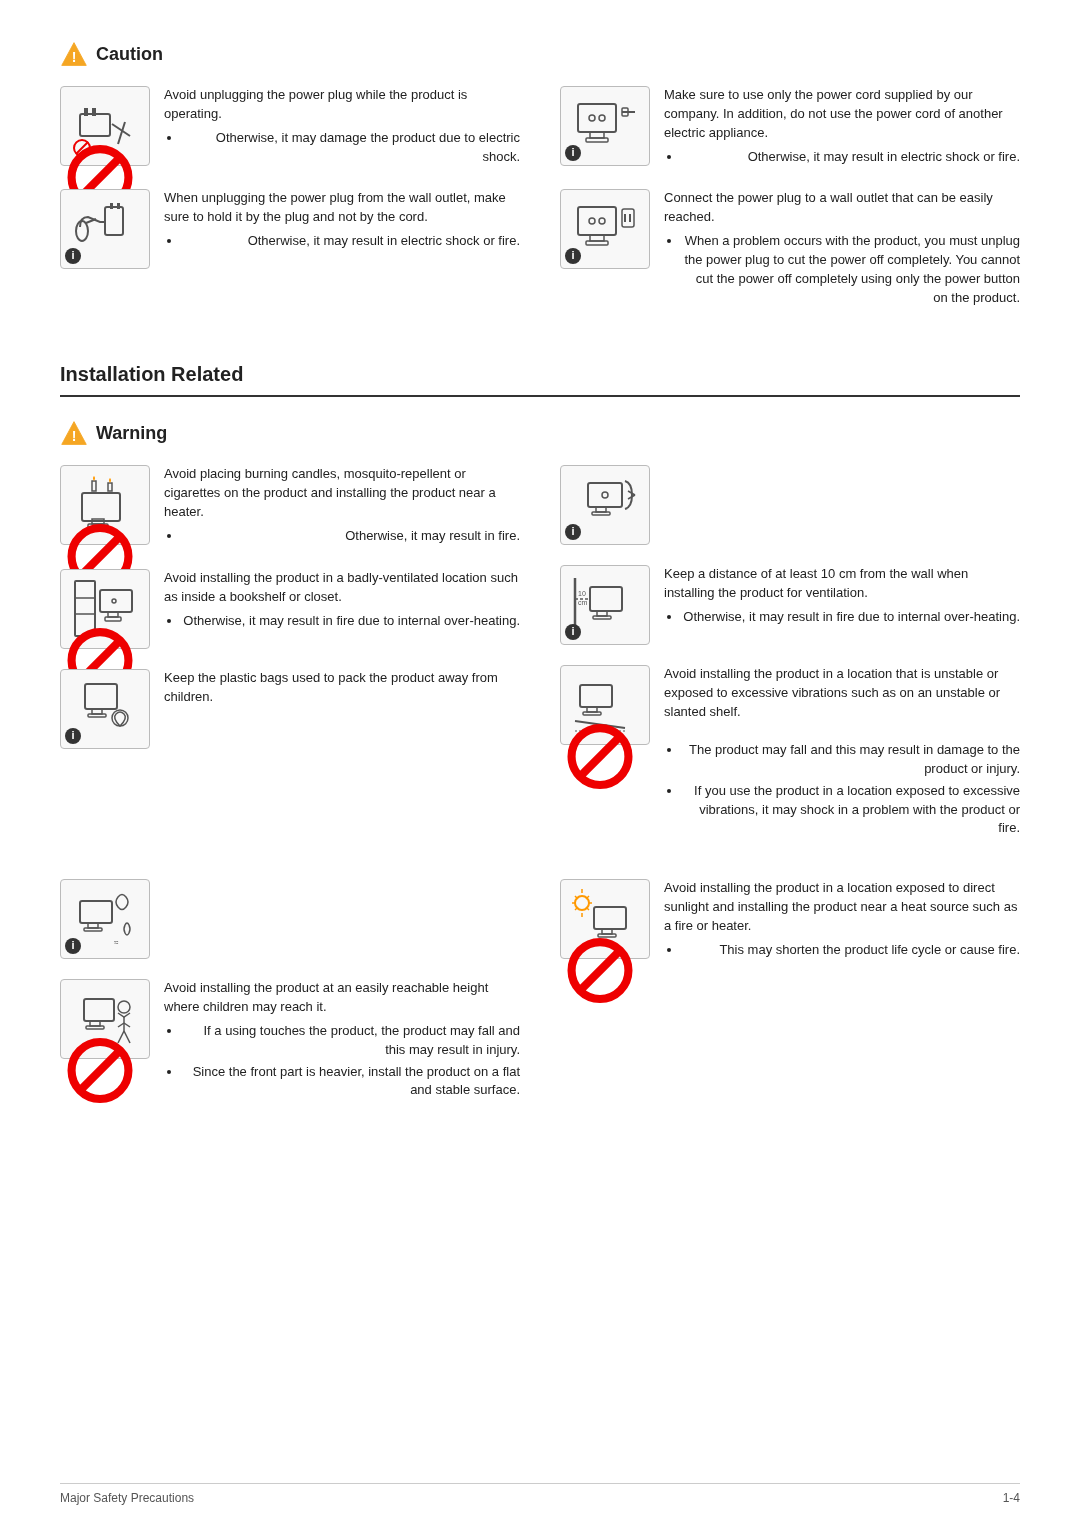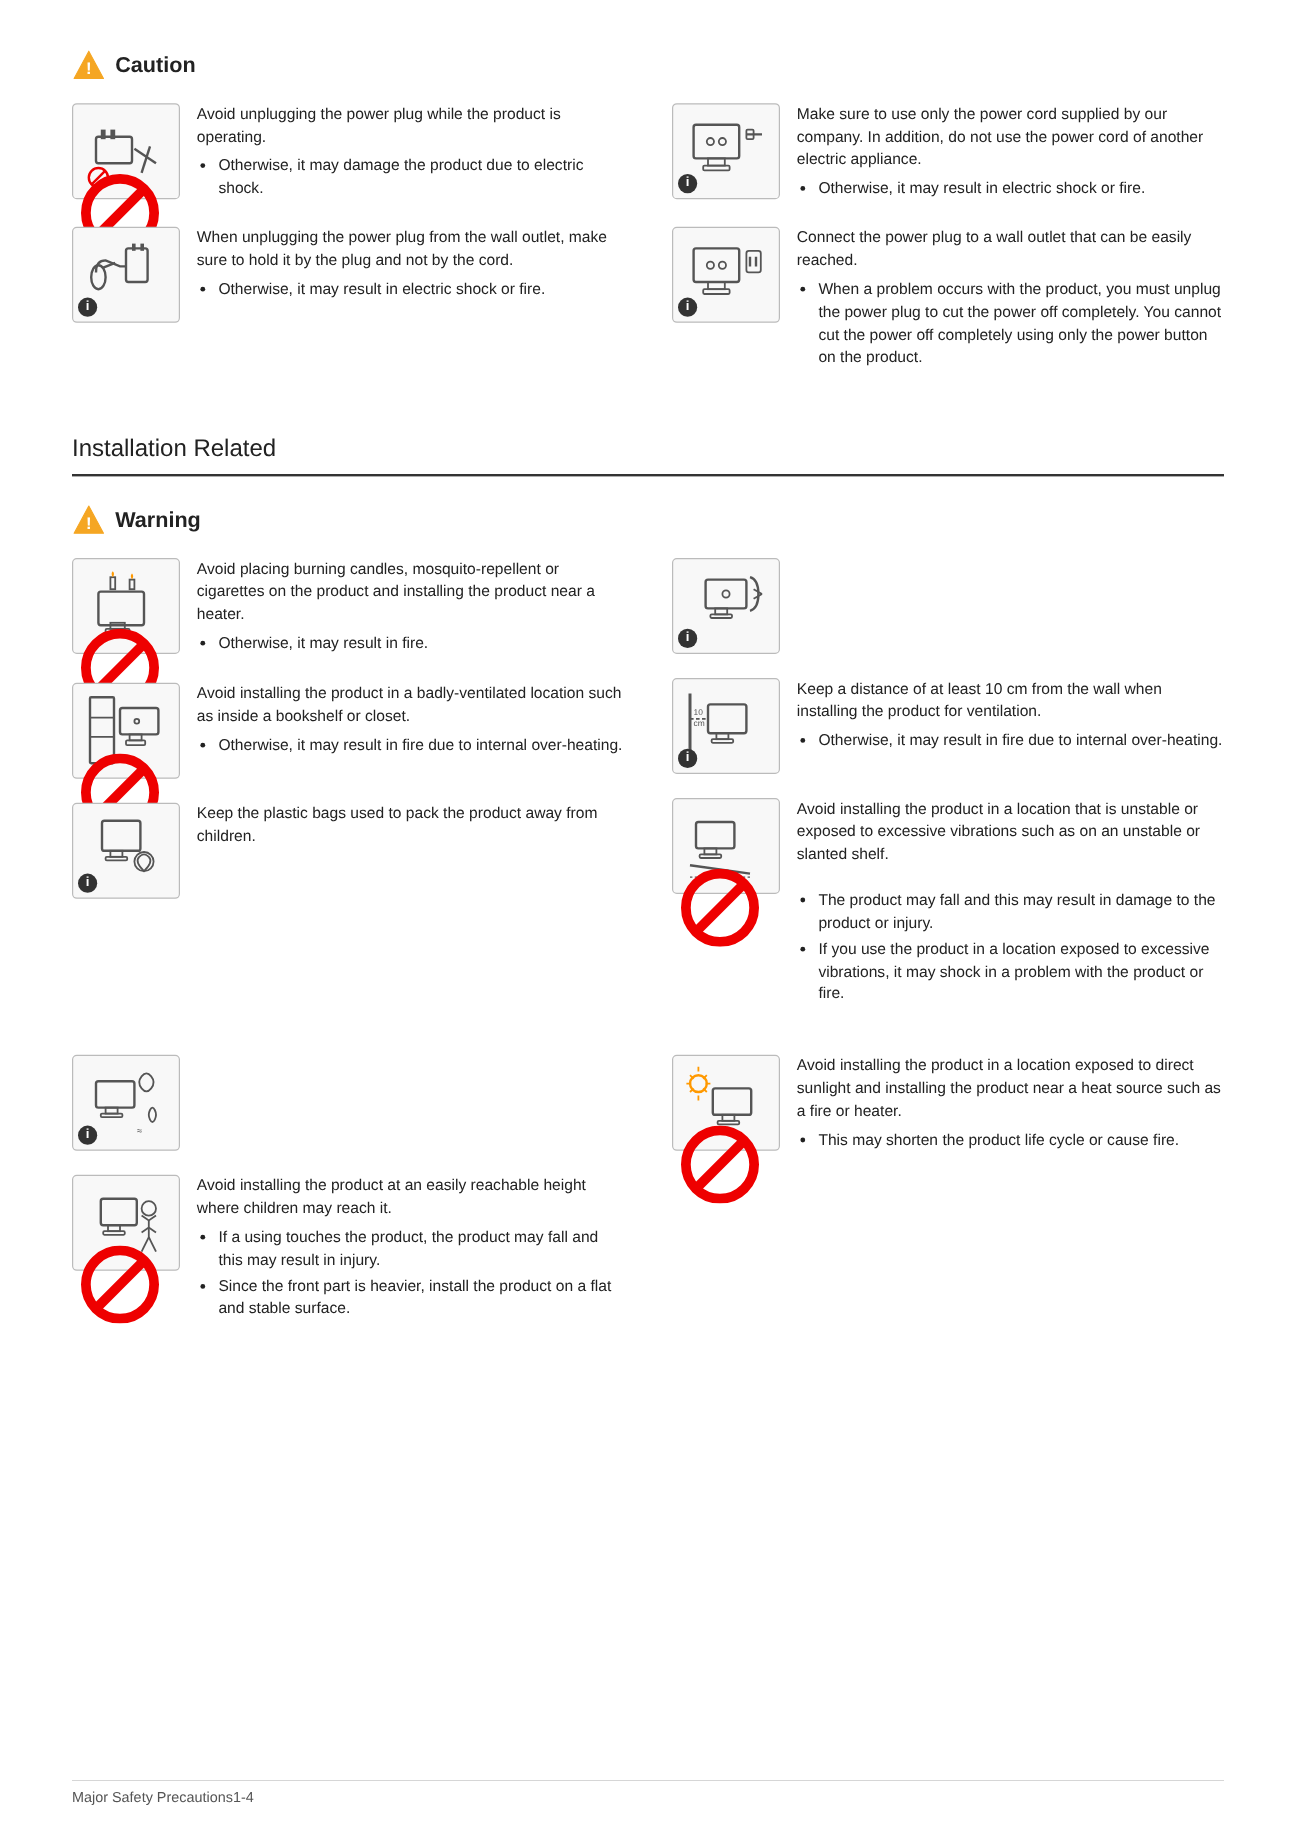--- a/index.html
+++ b/index.html
@@ -22,21 +22,21 @@
       font-size: 18px;
       font-weight: bold;
       margin-bottom: 18px;
       margin-top: 0;
     }
     .section-heading.warning-heading {
       font-size: 18px;
     }
     .installation-related-heading {
       font-size: 20px;
-      font-weight: normal;
+      font-weight: bold;
       border-bottom: 2px solid #333;
       padding-bottom: 6px;
       margin-bottom: 22px;
       margin-top: 30px;
     }
 
     
     .triangle-icon {
       width: 28px;
       height: 28px;
@@ -83,20 +83,21 @@
     }
     .text-block p {
       margin-bottom: 5px;
     }
     .text-block ul {
       padding-left: 18px;
       margin-top: 4px;
     }
     .text-block ul li {
       margin-bottom: 3px;
+      text-align: right;
     }
 
     
     .text-only-block {
       margin-bottom: 14px;
     }
     .text-only-block p {
       margin-bottom: 19px;
     }
     .text-only-block ul {
@@ -104,21 +105,21 @@
       margin-top: 4px;
     }
 
     
     .footer {
       position: fixed;
       bottom: 20px;
       left: 60px;
       right: 60px;
       display: flex;
-      justify-content: flex-start;
+      justify-content: space-between;
       font-size: 12px;
       color: #555;
       border-top: 1px solid #ccc;
       padding-top: 6px;
     }
 
     
     .no-symbol {
       position: absolute;
       bottom: 4px;

